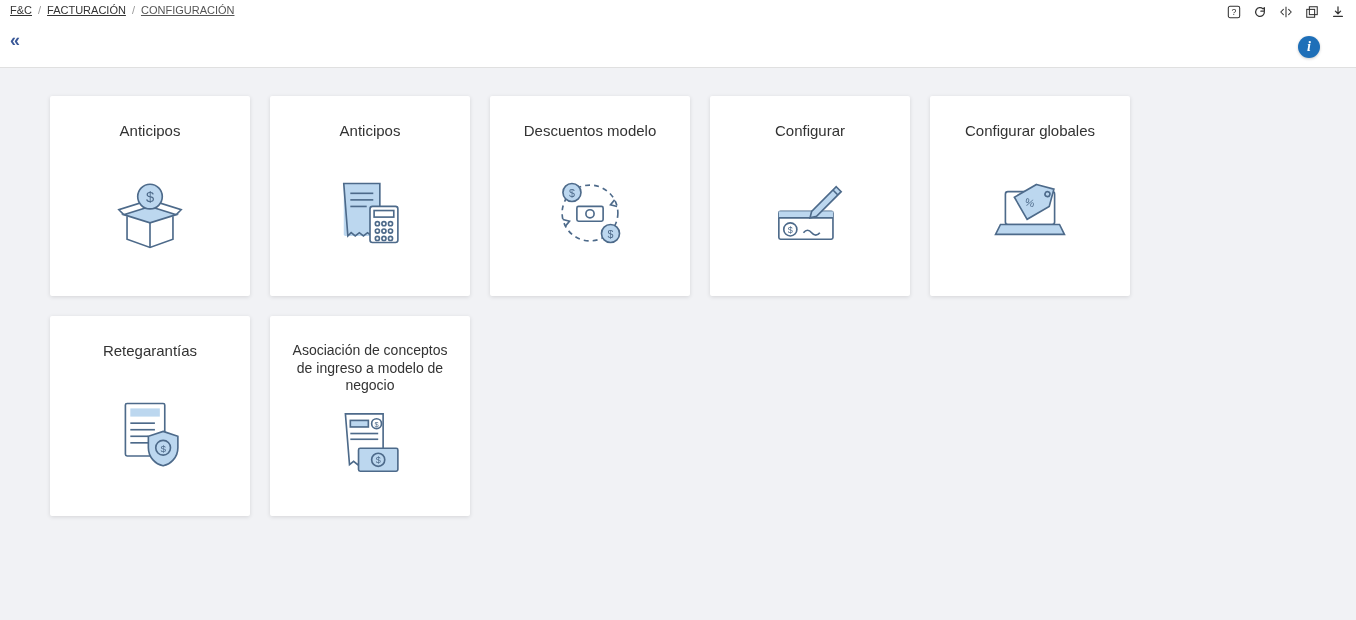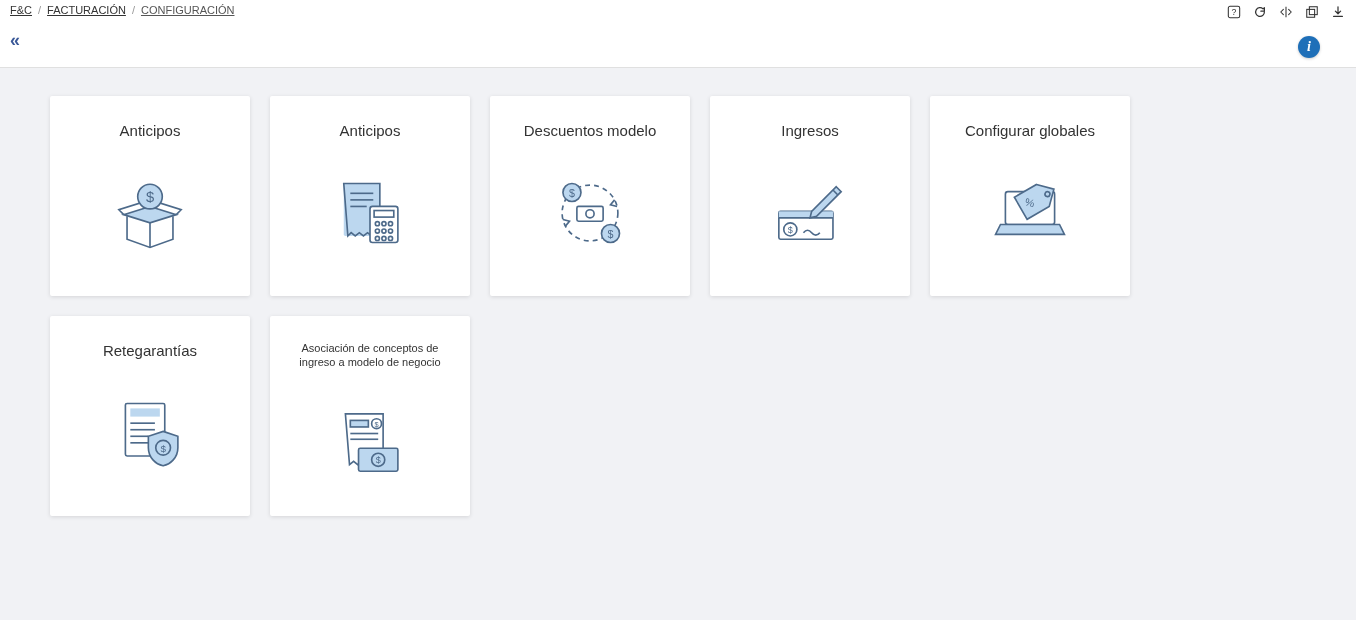--- a/index.html
+++ b/index.html
@@ -134,21 +134,21 @@
     .card-title {
       font-size: 15px;
       color: #333;
       text-align: center;
       margin-bottom: 14px;
       line-height: 1.25;
       min-height: 20px;
     }
     
     .card-title.multi {
-      font-size: 11px;
+      font-size: 14px;
       min-height: 54px;
       margin-bottom: 4px;
     }
     
     .card-icon {
       flex: 1;
       display: flex;
       align-items: center;
       justify-content: center;
     }
@@ -269,21 +269,21 @@
           <circle class="ic-stroke" cx="75" cy="75" r="11"></circle>
           <text x="75" y="80" text-anchor="middle" font-size="13" fill="#4d6a8a">$</text>
           <rect class="ic-fill-white" x="34" y="42" width="32" height="18" rx="2"></rect>
           <rect class="ic-stroke" x="34" y="42" width="32" height="18" rx="2"></rect>
           <circle class="ic-stroke" cx="50" cy="51" r="5"></circle>
         </svg>
       </div>
     </div>
 
     <div class="card">
-      <div class="card-title">Ingresos</div>
+      <div class="card-title">Configurar</div>
       <div class="card-icon">
         <svg viewBox="0 0 100 100">
           <rect class="ic-fill-white" x="12" y="48" width="66" height="34" rx="2"></rect>
           <rect class="ic-stroke" x="12" y="48" width="66" height="34" rx="2"></rect>
           <rect class="ic-fill-light" x="12" y="48" width="66" height="8"></rect>
           <line class="ic-stroke" x1="12" y1="56" x2="78" y2="56"></line>
           <circle class="ic-stroke" cx="26" cy="70" r="8"></circle>
           <text x="26" y="74" text-anchor="middle" font-size="11" fill="#4d6a8a">$</text>
           <path class="ic-stroke" d="M42 74 q5-6 10 0 t10 0"></path>
           <path class="ic-fill-light" d="M82 18 l6 6 -30 30 -8 2 2-8 z"></path>

